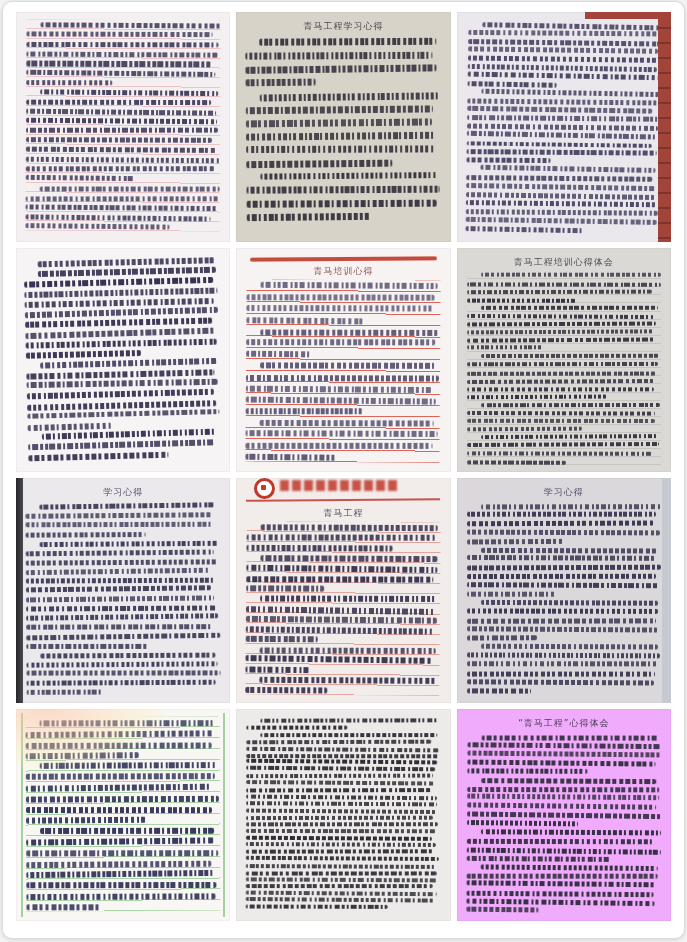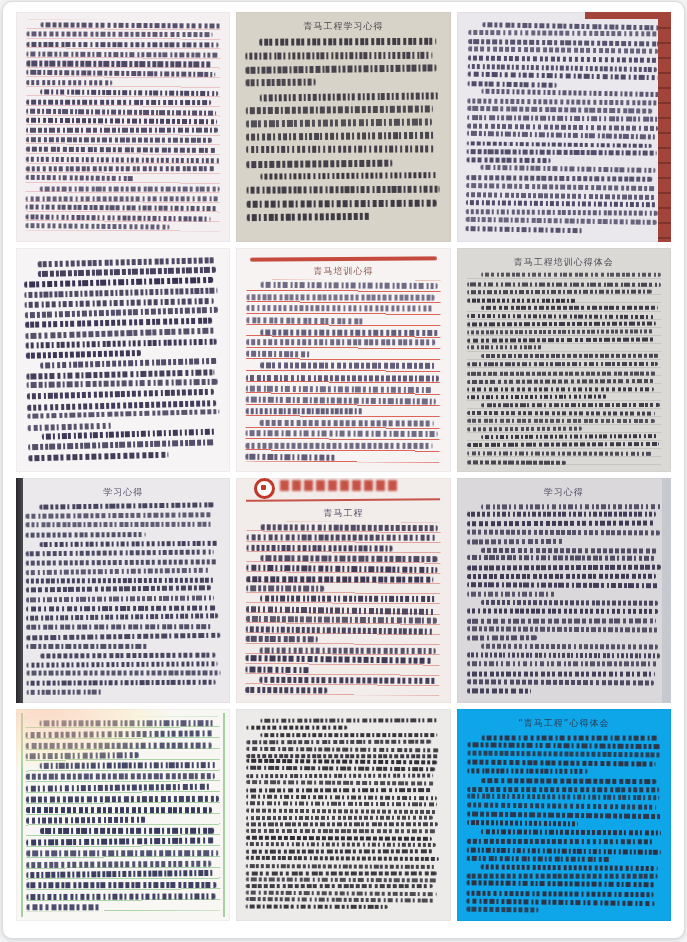--- a/index.html
+++ b/index.html
@@ -879,21 +879,21 @@
             </div>
             <div class="line-row" style="height: 6.9px;">
               <div class="ink-line" style="height: 3.795px; background: repeating-linear-gradient(90deg, rgb(44, 43, 51) 0px, rgb(44, 43, 51) 2.6px, transparent 2.6px, transparent 4.4px, rgb(44, 43, 51) 4.4px, rgb(44, 43, 51) 9.8px, transparent 9.8px, transparent 12px, rgb(44, 43, 51) 12px, rgb(44, 43, 51) 14.6px, transparent 14.6px, transparent 17.2px); left: 0px; width: 97.4%; opacity: 0.84; transform: rotate(0.3deg) translateY(-0.2px);"></div>
             </div>
             <div class="line-row" style="height: 6.9px;">
               <div class="ink-line" style="height: 3.795px; background: repeating-linear-gradient(90deg, rgb(44, 43, 51) 0px, rgb(44, 43, 51) 2px, transparent 2px, transparent 4.1px, rgb(44, 43, 51) 4.1px, rgb(44, 43, 51) 9.5px, transparent 9.5px, transparent 11.2px, rgb(44, 43, 51) 11.2px, rgb(44, 43, 51) 14.7px, transparent 14.7px, transparent 16.9px); left: 0px; width: 73%; opacity: 0.93; transform: rotate(-0.04deg) translateY(-0.2px);"></div>
             </div>
           </div>
     </div>
   </div>
-      <div class="photo" style="background: #0ea5e9;">
+      <div class="photo" style="background: #f0abfc;">
     <div class="paper">
       <div class="essay-title" style="color: rgb(48, 45, 61);">“青马工程”心得体会</div>
       <div class="body" style="transform: rotate(0.4deg);">
             <div class="line-row" style="height: 8.7px;">
               <div class="ink-line" style="height: 4.785px; background: repeating-linear-gradient(90deg, rgb(48, 45, 61) 0px, rgb(48, 45, 61) 2.7px, transparent 2.7px, transparent 4.7px, rgb(48, 45, 61) 4.7px, rgb(48, 45, 61) 9.7px, transparent 9.7px, transparent 12px, rgb(48, 45, 61) 12px, rgb(48, 45, 61) 15.5px, transparent 15.5px, transparent 18.4px); left: 14px; width: calc(100% - 17px); opacity: 0.91; transform: rotate(-0.36deg) translateY(0.5px);"></div>
             </div>
             <div class="line-row" style="height: 8.7px;">
               <div class="ink-line" style="height: 4.785px; background: repeating-linear-gradient(90deg, rgb(48, 45, 61) 0px, rgb(48, 45, 61) 3.1px, transparent 3.1px, transparent 5.2px, rgb(48, 45, 61) 5.2px, rgb(48, 45, 61) 11.1px, transparent 11.1px, transparent 13.3px, rgb(48, 45, 61) 13.3px, rgb(48, 45, 61) 15.8px, transparent 15.8px, transparent 18.1px); left: 0px; width: 99.5%; opacity: 0.9; transform: rotate(0.16deg) translateY(0.2px);"></div>
             </div>
             <div class="line-row" style="height: 8.7px;">

